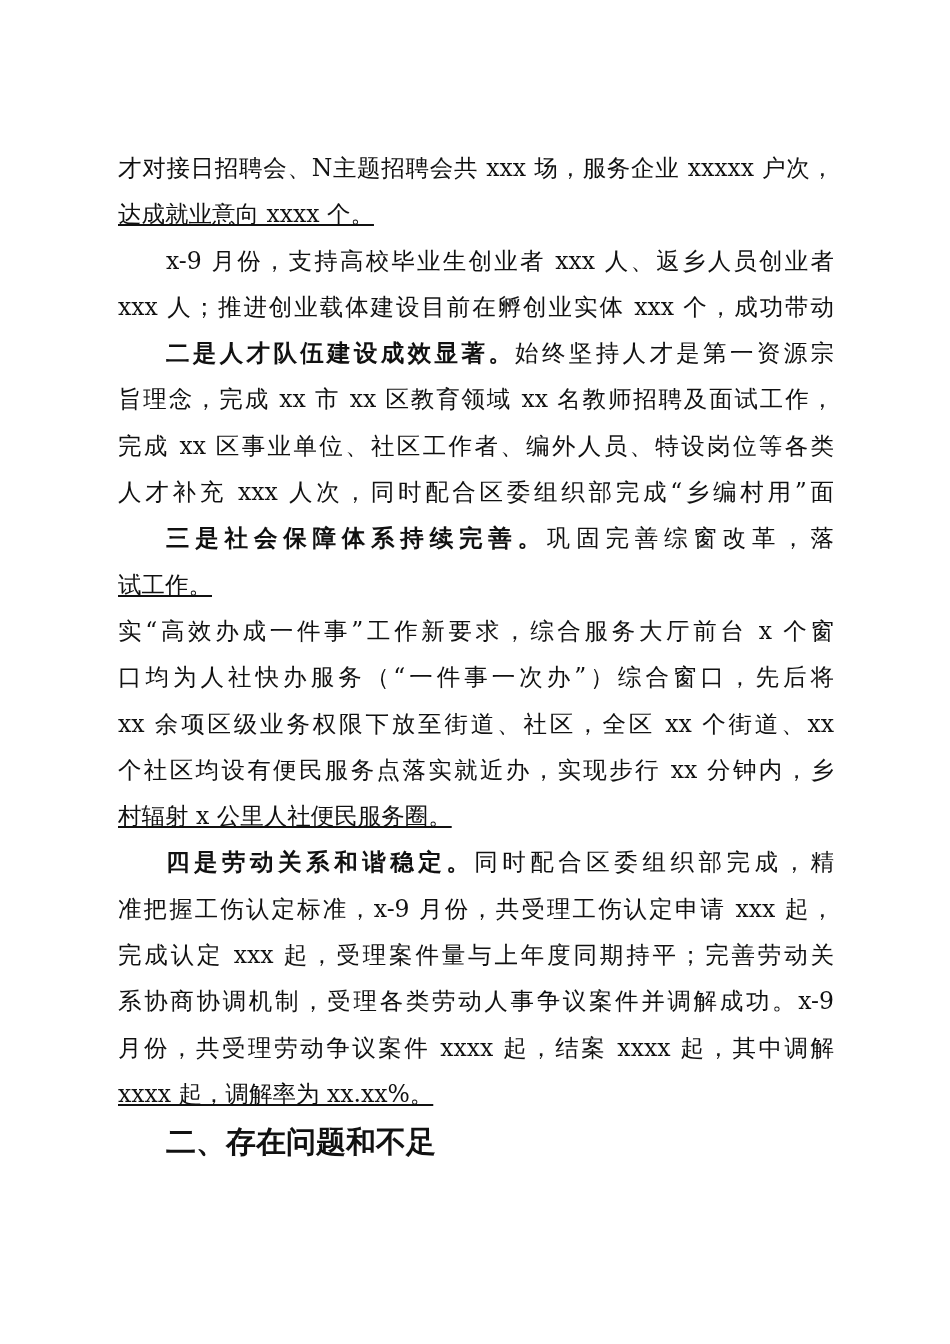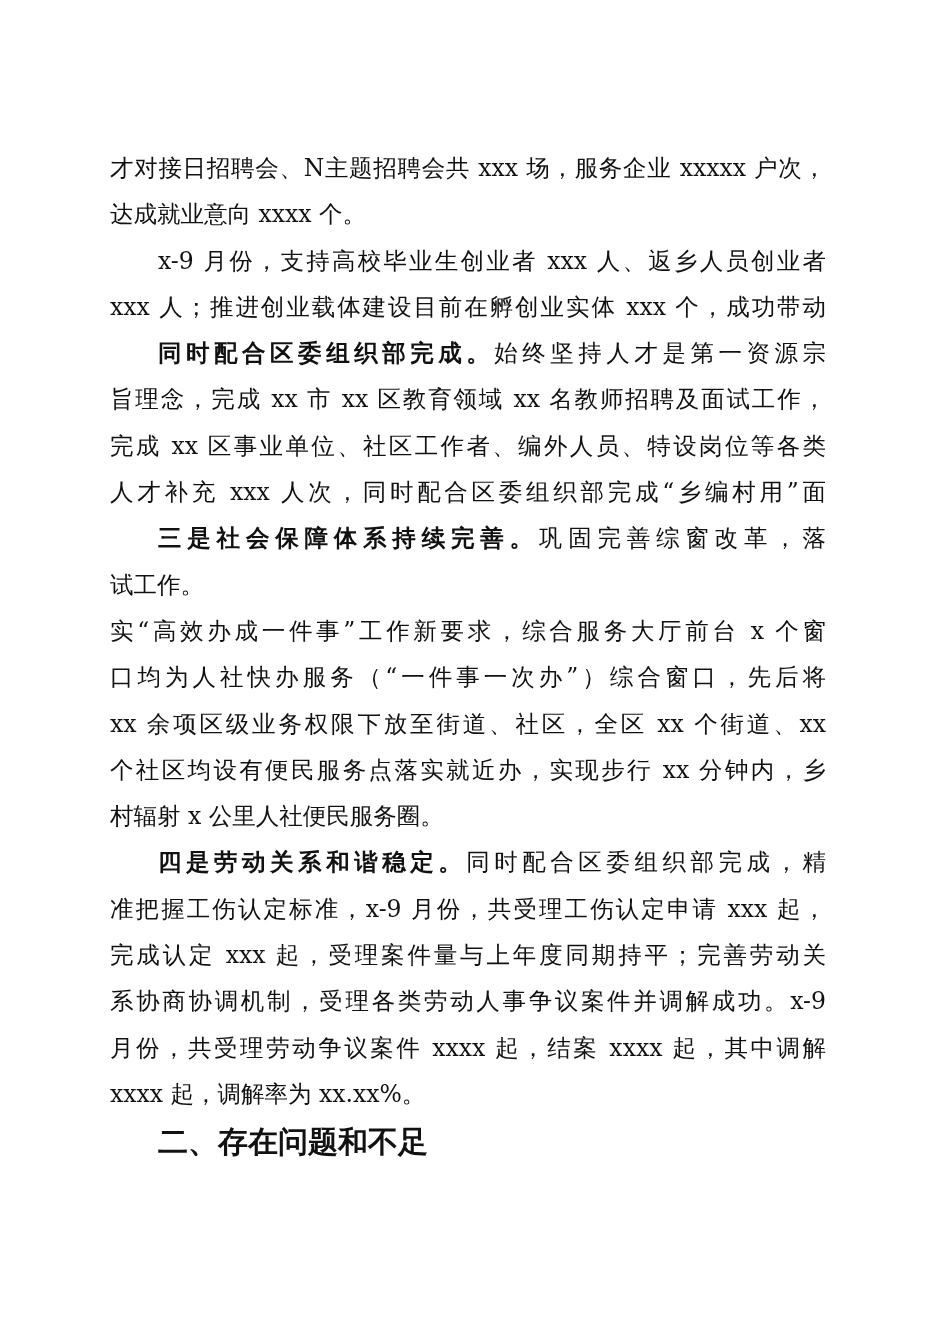--- a/index.html
+++ b/index.html
@@ -1,38 +1,38 @@
 <!DOCTYPE html>
 <html><head>
 <meta charset="utf-8">
 <style>
   html, body { margin: 0; padding: 0; background: #ffffff; }
   body { width: 950px; height: 1344px; position: relative; overflow: hidden;
          font-family: "DejaVu Serif", "Liberation Serif", serif; color: #111; }
-  .page { position: absolute; left: 110px; top: 145px; width: 716px; }
+  .page { position: absolute; left: 118px; top: 145px; width: 716px; }
   .line { height: 46.3px; line-height: 46.3px; font-size: 23.5px; white-space: nowrap;
           text-align: justify; text-align-last: justify; letter-spacing: 0; }
-  .line.last { text-align-last: left; }
+  .line.last { text-align-last: left; text-decoration: underline; }
   .indent { padding-left: 48px; }
   .lead { font-weight: bold; }
   .heading { font-family: "DejaVu Sans", "Liberation Sans", sans-serif; font-weight: bold;
              font-size: 30px; height: 50px; line-height: 50px; padding-left: 48px; }
 </style>
 </head>
 <body>
 
 <div class="page">
 
   <div class="line">才对接日招聘会、N主题招聘会共 xxx 场，服务企业 xxxxx 户次，</div>
   <div class="line last">达成就业意向 xxxx 个。</div>
 
   <div class="line indent">x-9 月份，支持高校毕业生创业者 xxx 人、返乡人员创业者</div>
   <div class="line">xxx 人；推进创业载体建设目前在孵创业实体 xxx 个，成功带动</div>
 
-  <div class="line indent"><span class="lead">同时配合区委组织部完成。</span><span>始终坚持人才是第一资源宗</span></div>
+  <div class="line indent"><span class="lead">二是人才队伍建设成效显著。</span><span>始终坚持人才是第一资源宗</span></div>
   <div class="line">旨理念，完成 xx 市 xx 区教育领域 xx 名教师招聘及面试工作，</div>
   <div class="line">完成 xx 区事业单位、社区工作者、编外人员、特设岗位等各类</div>
   <div class="line">人才补充 xxx 人次，同时配合区委组织部完成“乡编村用”面</div>
   <div class="line indent"><span class="lead">三是社会保障体系持续完善。</span><span>巩固完善综窗改革，落</span></div>
 
   <div class="line last">试工作。</div>
   <div class="line">实“高效办成一件事”工作新要求，综合服务大厅前台 x 个窗</div>
   <div class="line">口均为人社快办服务（“一件事一次办”）综合窗口，先后将</div>
   <div class="line">xx 余项区级业务权限下放至街道、社区，全区 xx 个街道、xx</div>
   <div class="line">个社区均设有便民服务点落实就近办，实现步行 xx 分钟内，乡</div>

